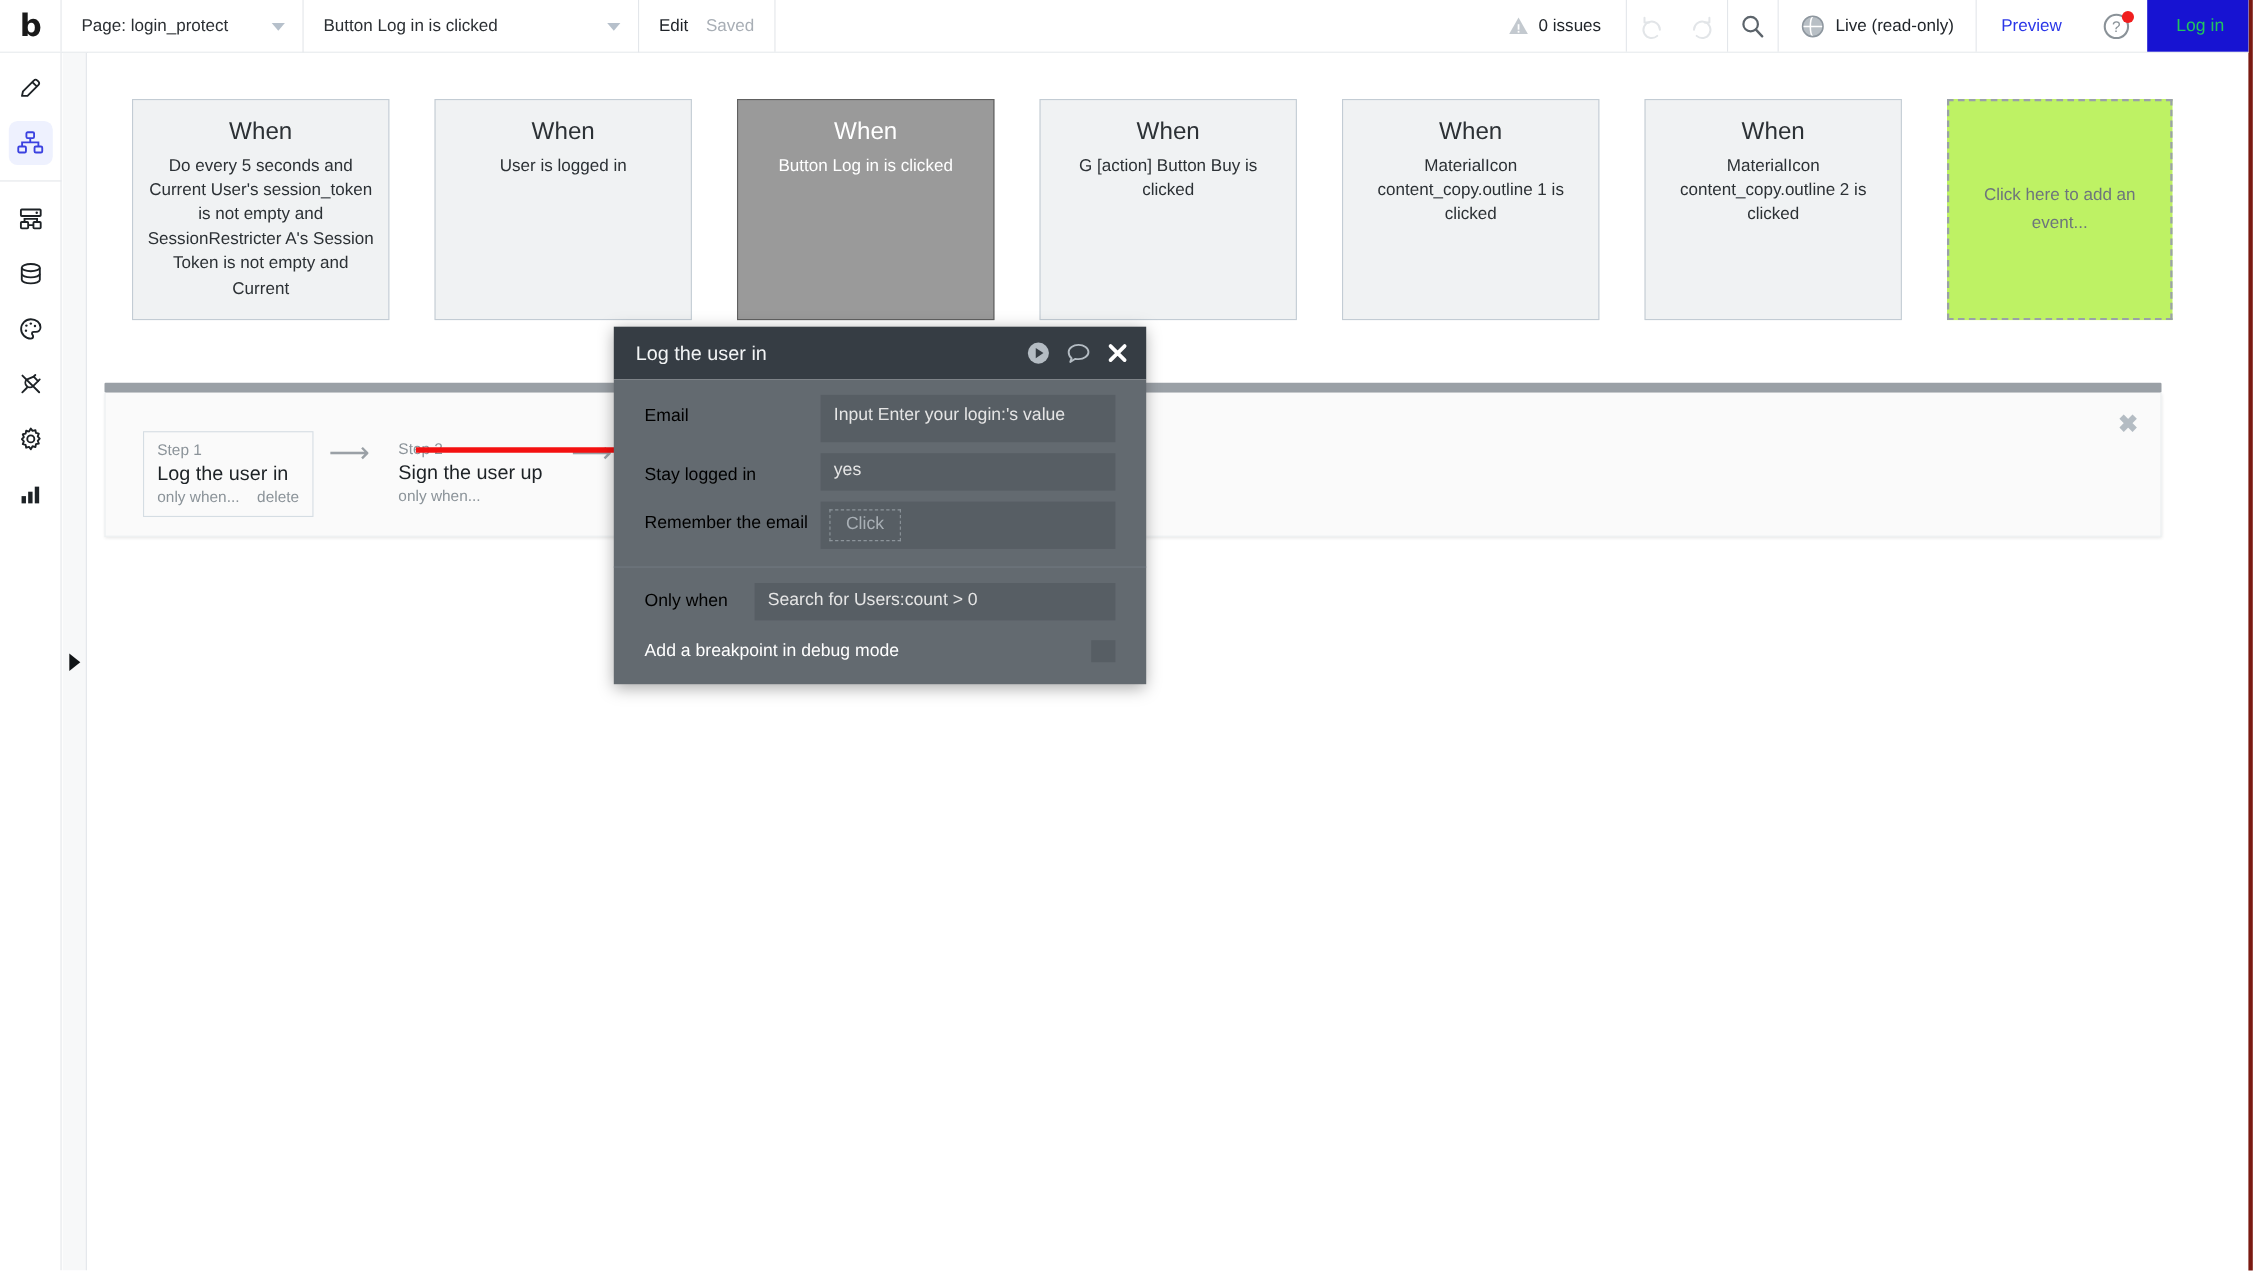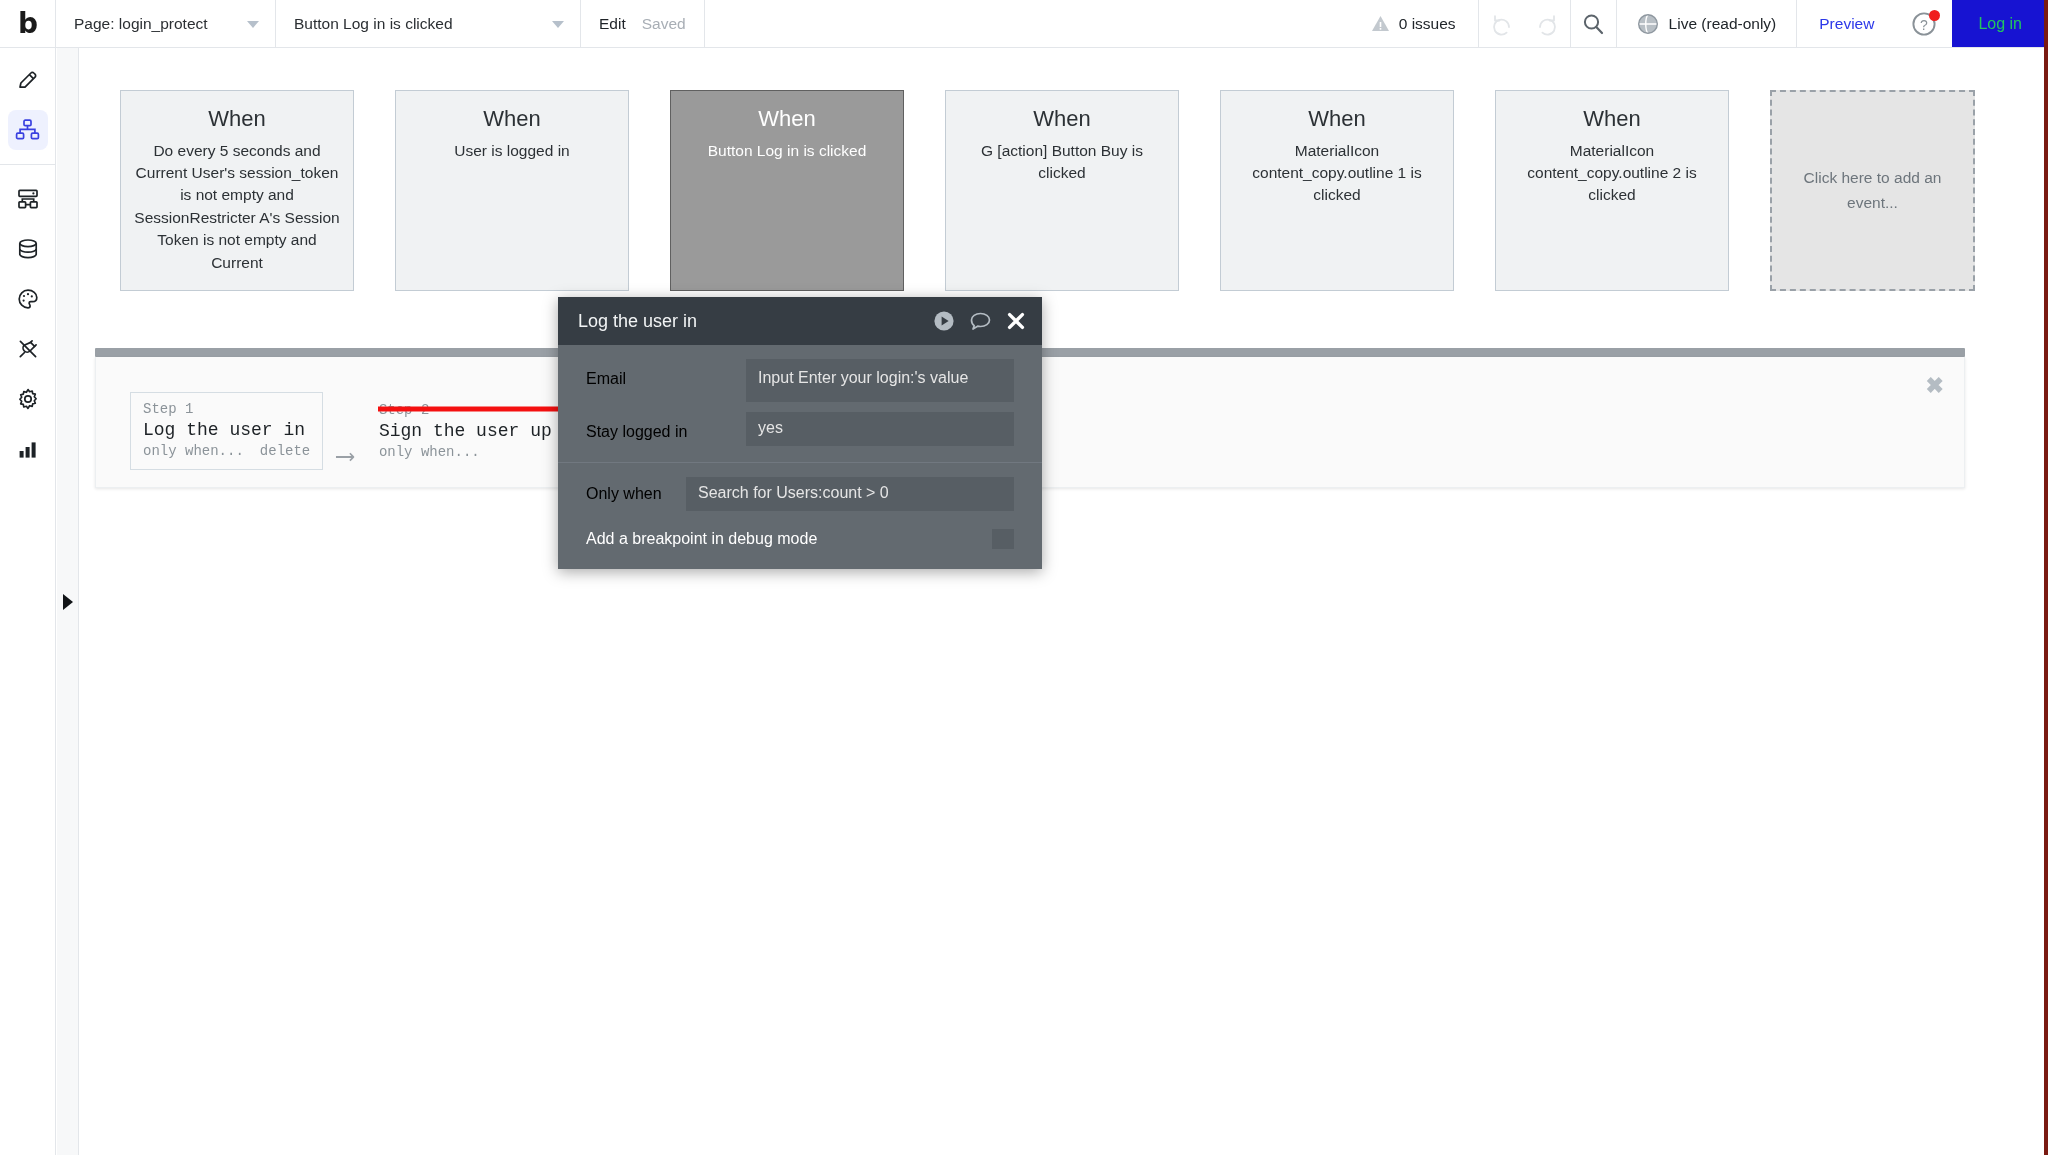--- a/index.html
+++ b/index.html
@@ -105,36 +105,36 @@
     border: 1px solid #c3ccd4; padding: 14px 12px 0 12px;
     text-align: center; overflow: hidden; cursor: pointer;
   }
   .ev-card.selected { background: #9a9a9a; border-color: #606060; }
   .ev-when { font-size: 22px; color: #2c3135; line-height: 1.25; margin-bottom: 7px;
              font-weight: 400; }
   .ev-card.selected .ev-when { color: #ffffff; }
   .ev-desc { font-size: 15.5px; color: #2c3135; line-height: 1.45; }
   .ev-card.selected .ev-desc { color: #ffffff; }
   .ev-add {
-    width: 205px; height: 201px; border: 2px dashed #9aa1a8; background: #e5e5e5;
+    width: 205px; height: 201px; border: 2px dashed #9aa1a8; background: #bef264;
     display: flex; align-items: center; justify-content: center;
     padding: 0 26px; text-align: center; cursor: pointer;
   }
   .ev-add-txt { font-size: 15.5px; color: #6d757c; line-height: 1.6; }
 
   
   .wf-wrap { position: absolute; top: 300px; left: 15px; width: 1870px; }
   .wf-grip { height: 9px; background: #9aa0a6; border-radius: 1px; }
   .wf-body {
     height: 131px; background: #fafafa; border: 1px solid #eceff1; border-top: none;
     position: relative; box-shadow: 0 1px 3px rgba(0,0,0,.10);
   }
   .wf-close { position: absolute; top: 18px; right: 20px; font-size: 22px;
               color: #b4bcc3; cursor: pointer; line-height: 1; font-weight: 700; }
-  .steps { position: absolute; top: 35px; left: 34px; display: flex; align-items: flex-end; font-family: Liberation Mono, monospace; }
+  .steps { position: absolute; top: 35px; left: 34px; display: flex; align-items: flex-start; }
   .step-box { border: 1px solid #d5dde3; background: #fafafa; padding: 7px 12px 8px 12px;
               min-width: 154px; cursor: pointer; }
   .step-plain { padding: 7px 12px 8px 12px; min-width: 154px; cursor: pointer; }
   .step-num { font-size: 14px; color: #8b9399; line-height: 1.3; }
   .step-title { font-size: 18px; color: #1d2226; line-height: 1.35; white-space: nowrap; }
   .step-meta { font-size: 14px; color: #8b9399; line-height: 1.35; display: flex; gap: 16px; }
   .step-meta span { cursor: pointer; }
   .step-arrow { font-size: 26px; color: #9aa0a6; margin: 0 14px; line-height: 1;
                 padding-top: 6px; }
 
@@ -440,20 +440,26 @@
       <span class="flabel">Email</span>
       <div class="fval">Input Enter your login:'s value</div>
     </div>
 
 
     <div class="frow">
       <span class="flabel">Stay logged in</span>
       <div class="fval short">yes</div>
     </div>
 
+    <div class="frow">
+      <span class="flabel">Remember the email</span>
+      <div class="fval click-slot">
+        <span class="click-chip">Click</span>
+      </div>
+    </div>
 
     <div class="mdivider"></div>
 
     <div class="frow onlywhen">
       <span class="flabel">Only when</span>
       <div class="fval">Search for Users:count &gt; 0</div>
     </div>
 
     <div class="brow">
       <span class="btxt">Add a breakpoint in debug mode</span>

